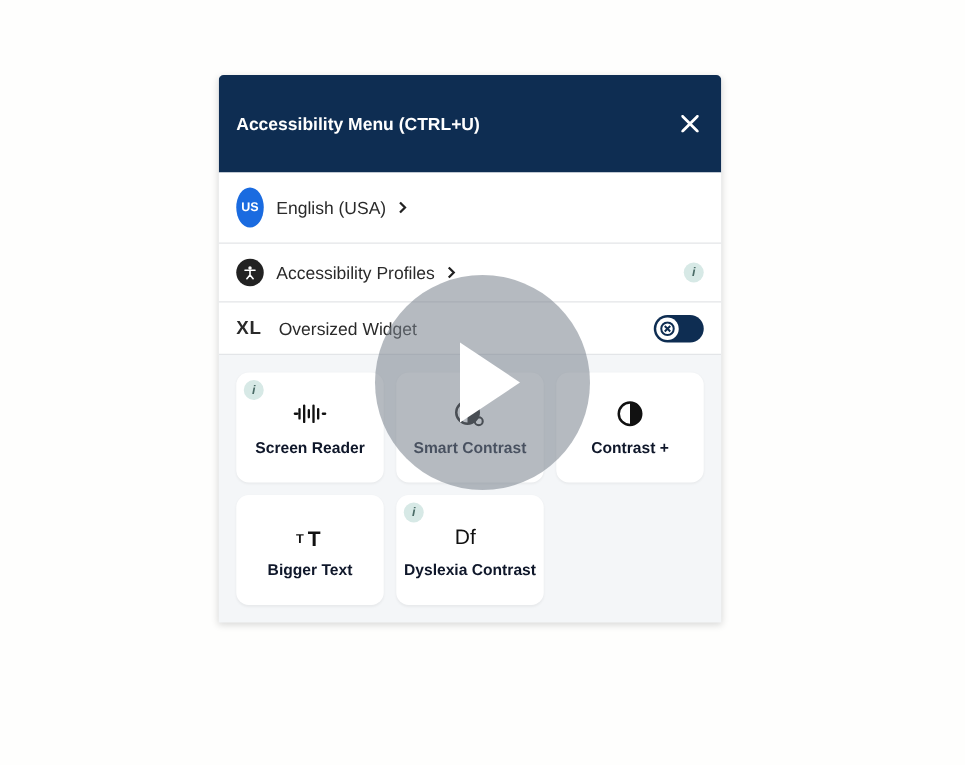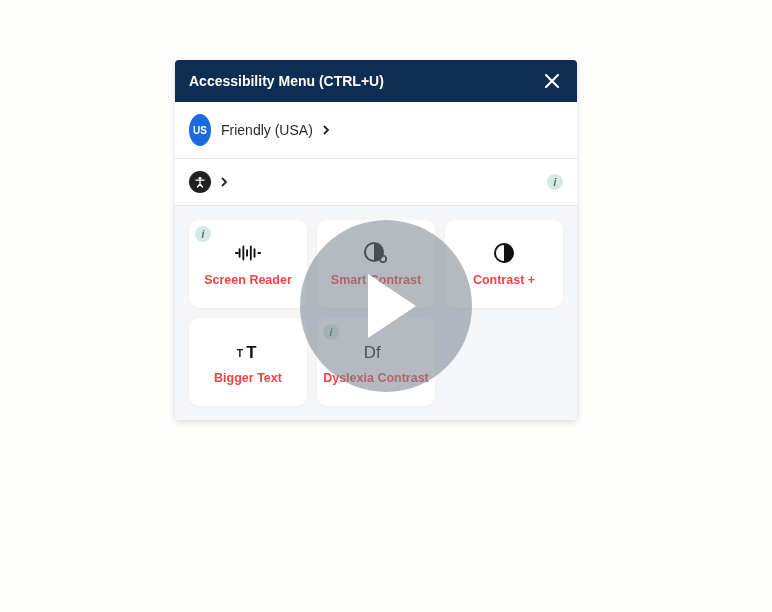--- a/index.html
+++ b/index.html
@@ -18,21 +18,21 @@
     border-radius:4px 4px 0 0;
     box-shadow: 0 2px 6px rgba(0,0,0,0.15);
     overflow:hidden;
   }
   .header {
     background:#0e2d52;
     color:#fff;
     display:flex;
     align-items:center;
     justify-content:space-between;
-    padding:10px 14px;
+    padding:28px 14px;
     font-size:14px;
     font-weight:600;
   }
   .close-btn {
     width:22px;height:22px;
     display:flex;align-items:center;justify-content:center;
     cursor:pointer;
   }
   .rows { background:#fff; }
   .row {
@@ -107,21 +107,21 @@
   }
   .card .info-dot { position:absolute; top:6px; left:6px; }
   .card-icon {
     width:28px;height:24px;
     display:flex;align-items:center;justify-content:center;
     color:#111;
   }
   .card-label {
     font-size:12.5px;
     font-weight:600;
-    color:#ef4444;
+    color:#0f172a;
     text-align:left;
   }
   .play-overlay {
     position:absolute;
     left:50%; top:50%;
     width:172px;height:172px;
     margin-left:-86px; margin-top:-86px;
     border-radius:50%;
     background:rgba(120,130,140,0.55);
     display:flex;align-items:center;justify-content:center;
@@ -147,43 +147,56 @@
       <svg width="14" height="14" viewBox="0 0 14 14">
           <path d="M1 1 L13 13 M13 1 L1 13" stroke="#fff" stroke-width="2.2" stroke-linecap="round"></path>
         </svg>
     </div>
   </div>
 
   <div class="rows">
 
     <div class="row">
       <div class="badge-us">US</div>
-      <span>Friendly (USA)</span>
+      <span>English (USA)</span>
       <span class="chev">
         <svg width="7" height="10" viewBox="0 0 7 10">
             <path d="M1 1 L5 5 L1 9" fill="none" stroke="#222" stroke-width="1.8"></path>
           </svg>
       </span>
     </div>
 
     <div class="row">
       <div class="circ-icon">
         <svg width="12" height="12" viewBox="0 0 12 12">
             <circle cx="6" cy="2.3" r="1.4" fill="#fff"></circle>
             <path d="M2 4.2 L10 4.2 M6 4.2 L6 8 M6 8 L3.5 11 M6 8 L8.5 11" stroke="#fff" stroke-width="1.3" stroke-linecap="round"></path>
           </svg>
       </div>
+      <span>Accessibility Profiles</span>
       <span class="chev">
         <svg width="7" height="10" viewBox="0 0 7 10">
             <path d="M1 1 L5 5 L1 9" fill="none" stroke="#222" stroke-width="1.8"></path>
           </svg>
       </span>
       <div class="info-dot">i</div>
     </div>
 
+    <div class="row">
+      <div class="xl-icon">XL</div>
+      <span>Oversized Widget</span>
+      <div class="toggle">
+        <div class="toggle-knob">
+          <svg width="12" height="12" viewBox="0 0 12 12">
+              <circle cx="6" cy="6" r="5" fill="none" stroke="#0e2d52" stroke-width="1.6"></circle>
+              <path d="M3.8 3.8 L8.2 8.2 M8.2 3.8 L3.8 8.2" stroke="#0e2d52" stroke-width="1.6"></path>
+            </svg>
+        </div>
+      </div>
+    </div>
 
   </div>
 
   <div class="grid">
 
     <div class="card">
       <div class="info-dot">i</div>
       <div class="card-icon">
         <svg width="30" height="18" viewBox="0 0 30 18">
             <path d="M2 9h2M26 9h2M6 5v8M10 2v14M14 6v6M18 2v14M22 5v8" stroke="#111" stroke-width="2" stroke-linecap="round"></path>

